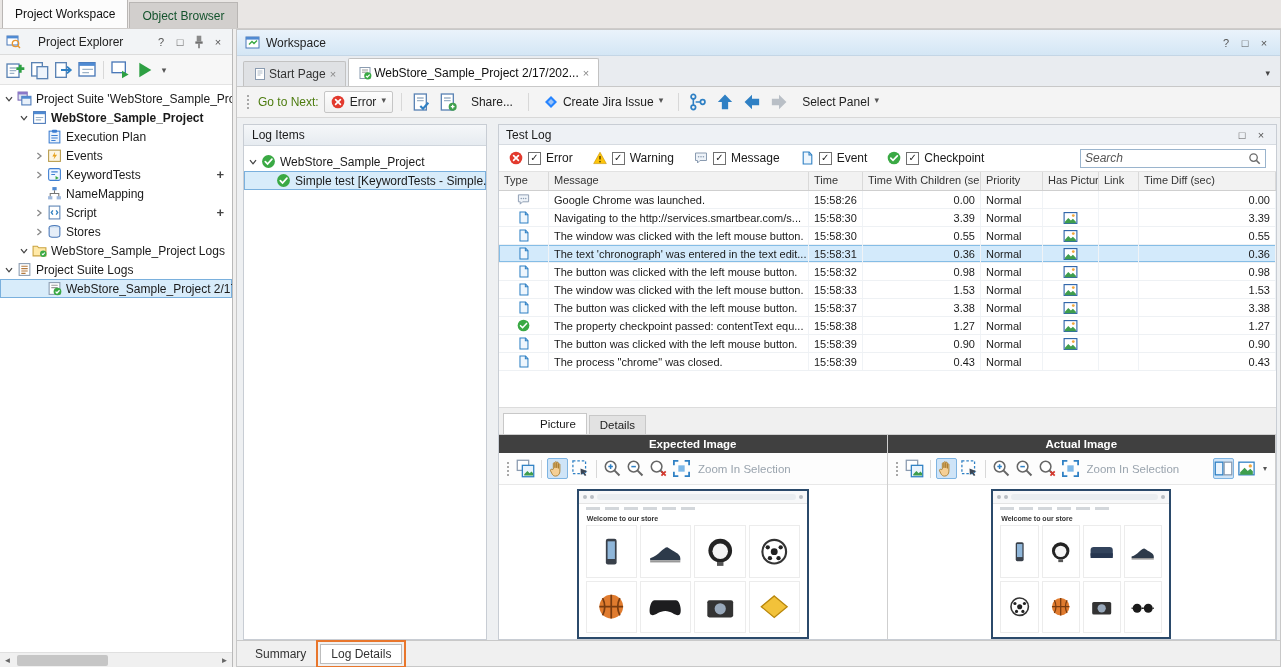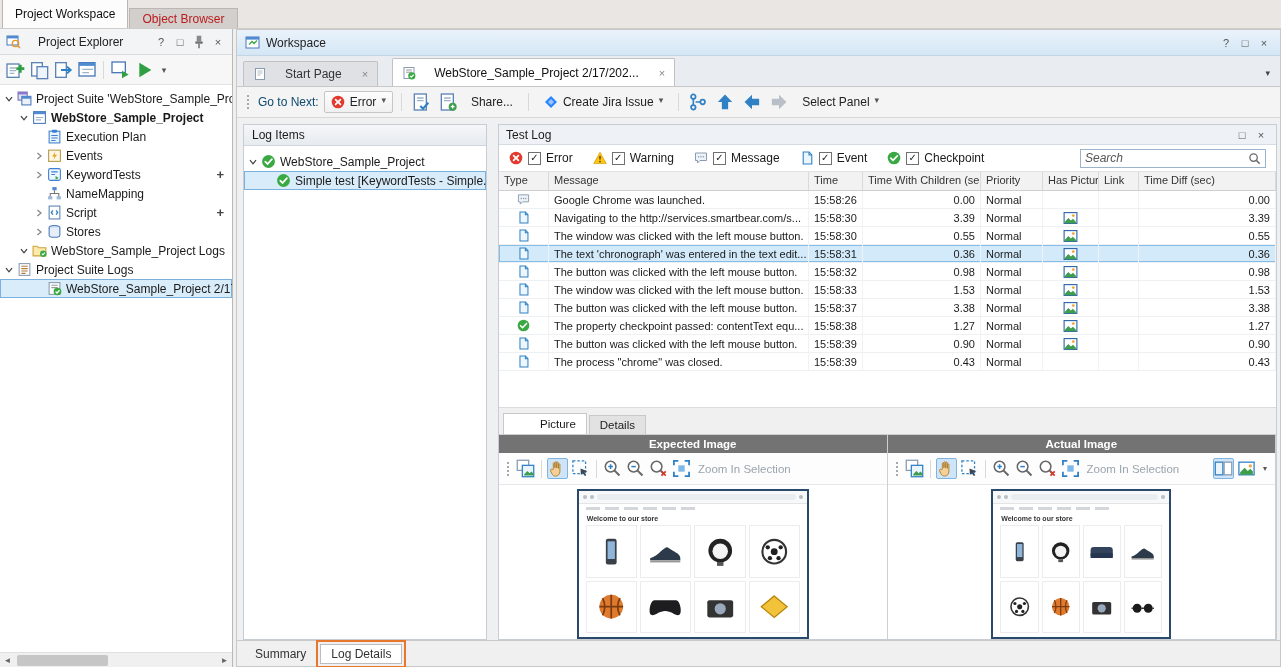--- a/index.html
+++ b/index.html
@@ -2,21 +2,21 @@
 <html><head>
 <meta charset="utf-8">
 <style>
   * { box-sizing: border-box; margin: 0; padding: 0; }
   html,body { width:1281px; height:667px; overflow:hidden; }
   body { font-family:"Liberation Sans", sans-serif; font-size:12px; color:#1a1a1a; background:#f0efee; }
   .app { position:relative; width:1281px; height:667px; background:#f0efee; overflow:hidden; }
 
   
   .top-tabbar { position:absolute; left:0; top:0; right:0; height:29px; background:#e9e6e4; display:flex; align-items:flex-end; padding-left:2px; border-bottom:1px solid #cfccca; }
-  .top-tab { height:20px; display:flex; align-items:center; padding:0 12px; background:#d2cfcd; border:1px solid #b9b6b4; border-bottom:none; margin-right:1px; color:#b91c1c; cursor:default; }
+  .top-tab { height:26px; display:flex; align-items:center; padding:0 12px; background:#d2cfcd; border:1px solid #b9b6b4; border-bottom:none; margin-right:1px; color:#14532d; cursor:default; }
   .top-tab.active { height:29px; background:#fcfcfc; color:#111; border-bottom:none; }
 
   
   .left-panel { position:absolute; left:0; top:29px; width:233px; bottom:0; background:#fff; border-right:1px solid #b9b9b9; display:flex; flex-direction:column; }
   .panel-header { height:26px; background:#f2f4f6; border-bottom:1px solid #dcdcdc; display:flex; align-items:center; gap:17px; padding:0 6px; flex:none; }
   .hicon { width:15px; height:15px; display:inline-flex; flex:none; }
   .htitle { flex:1; white-space:nowrap; overflow:hidden; color:#222; }
   .hbtns { display:flex; gap:3px; align-items:center; margin-left:auto; }
   .hb { width:16px; height:16px; display:inline-flex; align-items:center; justify-content:center; color:#555; font-size:11px; border-radius:2px; cursor:default; }
   .pe-toolbar { height:30px; background:#f7f7f7; border-bottom:1px solid #e3e3e3; display:flex; align-items:center; gap:2px; padding:0 4px; flex:none; }
@@ -38,28 +38,28 @@
   .tree-plus { margin-left:auto; margin-right:8px; color:#444; font-weight:bold; font-size:13px; }
   .hscroll { height:15px; background:#f0f0f0; border-top:1px solid #e0e0e0; display:flex; align-items:center; flex:none; }
   .sb-btn { width:15px; height:15px; display:inline-flex; align-items:center; justify-content:center; font-size:8px; color:#666; }
   .sb-track { flex:1; height:15px; position:relative; background:#f0f0f0; }
   .sb-thumb { position:absolute; left:2px; top:2px; height:11px; width:45%; background:#c6c6c6; border-radius:2px; }
 
   
   .workspace { position:absolute; left:236px; top:29px; right:0; bottom:0; display:flex; flex-direction:column; background:#f3f3f3; border:1px solid #c8c8c8; }
   .ws-header { height:26px; background:linear-gradient(#eaf3fb,#d4e6f5); border-bottom:1px solid #c4d6e6; display:flex; align-items:center; gap:6px; padding:0 8px; flex:none; }
   .doc-tabbar { height:31px; background:#e9ecf0; display:flex; align-items:flex-end; padding-left:6px; border-bottom:1px solid #c8c8c8; position:relative; flex:none; }
-  .doc-tab { height:25px; display:flex; align-items:center; gap:18px; padding:0 9px; background:#dfe1e4; border:1px solid #c2c2c2; border-bottom:none; border-radius:2px 2px 0 0; margin-right:14px; color:#333; cursor:default; }
+  .doc-tab { height:25px; display:flex; align-items:center; gap:2px; padding:0 9px; background:#dfe1e4; border:1px solid #c2c2c2; border-bottom:none; border-radius:2px 2px 0 0; margin-right:2px; color:#333; cursor:default; }
   .doc-tab.active { background:#fff; height:28px; color:#111; }
   .dticon { width:14px; height:14px; display:inline-flex; flex:none; }
   .dtclose { color:#888; font-size:11px; margin-left:2px; }
   .tab-dd { position:absolute; right:10px; bottom:8px; font-size:9px; color:#444; }
   .ws-toolbar { height:31px; background:#f4f4f4; border-bottom:1px solid #d8d8d8; display:flex; align-items:center; gap:5px; padding:0 6px; flex:none; }
   .grip { width:4px; height:16px; background-image:radial-gradient(circle,#a8a8a8 1px,transparent 1.2px); background-size:4px 4px; background-repeat:repeat-y; margin:0 3px; flex:none; }
-  .tlabel { color:#0c4a6e; }
+  .tlabel { color:#4d7c0f; }
   .tbtn { height:22px; display:inline-flex; align-items:center; gap:5px; padding:0 6px; border:1px solid transparent; border-radius:2px; color:#222; cursor:default; }
   .tbtn.bordered { border-color:#c6c6c6; background:linear-gradient(#fdfdfd,#f0f0f0); }
   .tbtn [data-icon] { width:14px; height:14px; display:inline-flex; }
   .tbtn .caret { width:auto; font-size:9px; color:#555; }
 
   .ws-body { flex:1; display:flex; background:#eef0f2; padding:6px 3px 0 6px; gap:5px; min-height:0; }
   .log-items { width:244px; flex:none; background:#fff; border:1px solid #c8cdd4; display:flex; flex-direction:column; }
   .sub-header { height:21px; background:linear-gradient(#f5f7f9,#e6ebf0); border-bottom:1px solid #d0d6dd; display:flex; align-items:center; padding:0 8px; flex:none; }
   .li-tree { flex:1; padding-top:6px; overflow:hidden; }
   .vsplit { width:1px; flex:none; }
@@ -89,21 +89,21 @@
   .c-pic { justify-content:center; }
   .c-pic [data-icon] { width:15px; height:12px; display:inline-flex; }
   .tl-fill { flex:1; background:#fff; }
   .hsplit { height:5px; background:#f0f0f0; border-top:1px solid #dcdcdc; flex:none; }
 
   .pic-tabbar { height:22px; background:#f0f0f0; display:flex; align-items:flex-end; padding-left:4px; gap:2px; flex:none; }
   .pic-tab { height:19px; padding:0 10px; display:flex; align-items:center; background:#e2e2e2; border:1px solid #c8c8c8; border-bottom:none; font-size:11.5px; cursor:default; }
   .pic-tab.active { background:#fff; height:21px;padding-left:36px; }
   .pic-panels { height:205px; flex:none; display:flex; border-top:1px solid #cfcfcf; min-width:0; }
   .pic-panel { flex:1; min-width:0; display:flex; flex-direction:column; border-right:1px solid #cfcfcf; }
-  .pic-title { height:18px; background:#737373; color:#fff; font-weight:bold; font-size:11.5px; display:flex; align-items:center; justify-content:center; flex:none; }
+  .pic-title { height:18px; background:#404040; color:#fff; font-weight:bold; font-size:11.5px; display:flex; align-items:center; justify-content:center; flex:none; }
   .pic-toolbar { height:32px; background:#fdfdfd; border-bottom:1px solid #e8e8e8; display:flex; align-items:center; gap:2px; padding:0 4px; flex:none; }
   .zoomlabel { color:#9aa4ae; font-size:11.5px; margin-left:4px; white-space:nowrap; overflow:hidden; }
   .pic-canvas { flex:1; background:#fff; display:flex; justify-content:center; align-items:flex-start; padding-top:4px; overflow:hidden; }
 
   .thumb { border:2px solid #2b4a6b; background:#fff; display:flex; flex-direction:column; overflow:hidden; }
   .thumb.w { width:232px; height:150px; }
   .thumb.n { width:180px; height:150px; }
   .st-top { height:13px; border-bottom:1px solid #e4e4e4; display:flex; align-items:center; gap:3px; padding:0 4px; flex:none; background:#f7f8f9; }
   .st-dot { width:4px; height:4px; border-radius:50%; background:#b9bec4; flex:none; }
   .st-addr { flex:1; height:6px; background:#e9edf0; border-radius:3px; }

